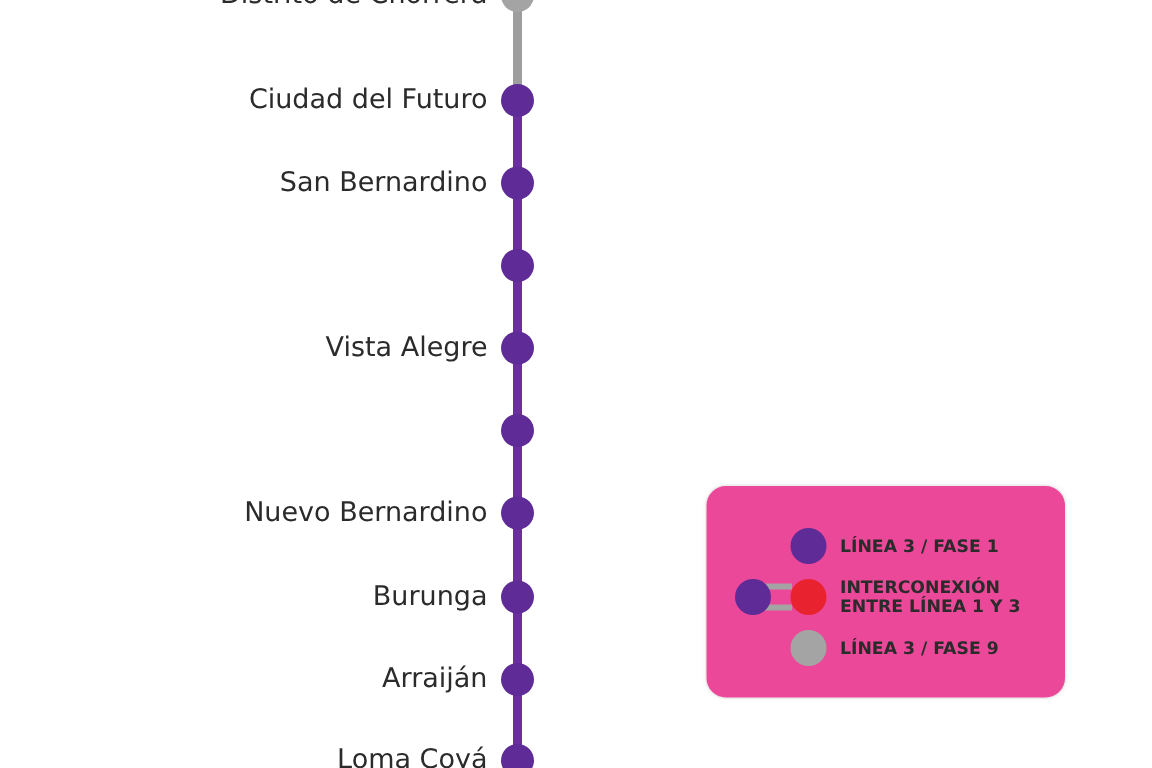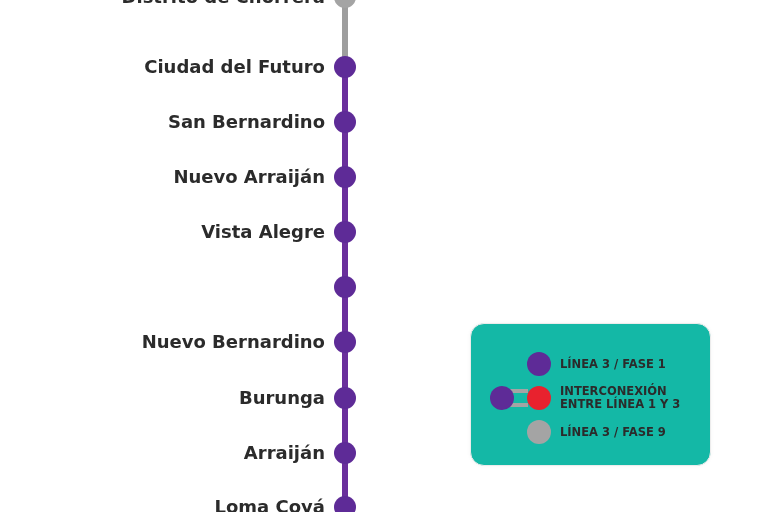--- a/index.html
+++ b/index.html
@@ -1,23 +1,23 @@
 <!DOCTYPE html>
 <html><head>
 <meta charset="utf-8">
 <style>
   html,body{margin:0;padding:0;}
   body{width:768px;height:512px;background:#ffffff;position:relative;overflow:hidden;font-family:"DejaVu Sans","Liberation Sans",sans-serif;}
   .line-gray{position:absolute;left:342px;top:-10px;width:6px;height:80px;background:#9e9e9e;}
   .line-purple{position:absolute;left:342px;top:67px;width:6px;height:460px;background:#6a2f9c;}
   .station{position:absolute;left:0;width:355px;height:22px;}
-  .station .label{position:absolute;right:30px;top:0;font-weight:bold;font-size:18px;color:#2b2b2b;white-space:nowrap;line-height:22px;}
+  .station .label{position:absolute;right:30px;top:0;font-weight:normal;font-size:18px;color:#2b2b2b;white-space:nowrap;line-height:22px;}
   .station .dot{position:absolute;left:334px;top:0;width:22px;height:22px;border-radius:50%;background:#5e2b97;}
   .station.gray .dot{background:#a4a4a4;}
-  .legend{position:absolute;left:470px;top:323px;width:239px;height:141px;border:1px solid #ececec;border-radius:14px;background:#14b8a6;box-shadow:0 0 4px rgba(0,0,0,0.04);}
+  .legend{position:absolute;left:470px;top:323px;width:239px;height:141px;border:1px solid #ececec;border-radius:14px;background:#ec4899;box-shadow:0 0 4px rgba(0,0,0,0.04);}
   .leg-row{position:absolute;left:0;width:239px;}
   .leg-dot{position:absolute;width:24px;height:24px;border-radius:50%;}
   .leg-text{position:absolute;left:89px;font-weight:bold;font-size:11.5px;color:#2b2b2b;line-height:13px;white-space:nowrap;}
   .connector{position:absolute;left:30px;width:44px;height:18px;}
   .connector .bar{position:absolute;left:8px;width:30px;height:4px;background:#a4a4a4;}
 </style>
 </head>
 <body>
 
 <div>
@@ -30,21 +30,20 @@
   </div>
   <div class="station" style="top:56px">
     <span class="label">Ciudad del Futuro</span>
     <span class="dot"></span>
   </div>
   <div class="station" style="top:111px">
     <span class="label">San Bernardino</span>
     <span class="dot"></span>
   </div>
   <div class="station" style="top:166px">
-    <span class="label">Nuevo Arraiján</span>
     <span class="dot"></span>
   </div>
   <div class="station" style="top:221px">
     <span class="label">Vista Alegre</span>
     <span class="dot"></span>
   </div>
   <div class="station" style="top:276px">
     <span class="dot"></span>
   </div>
   <div class="station" style="top:331px">

